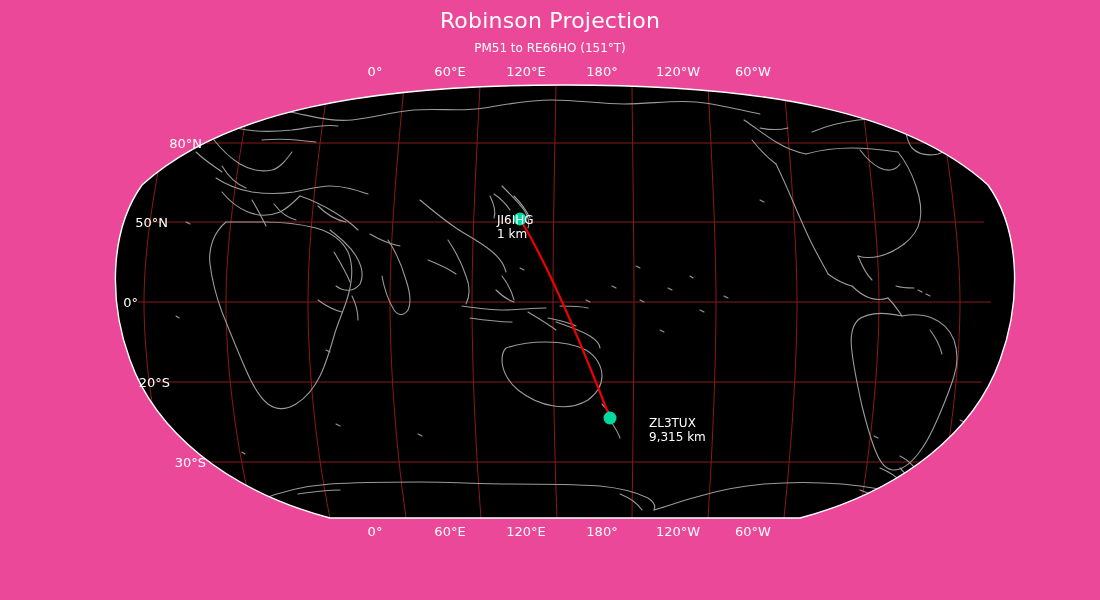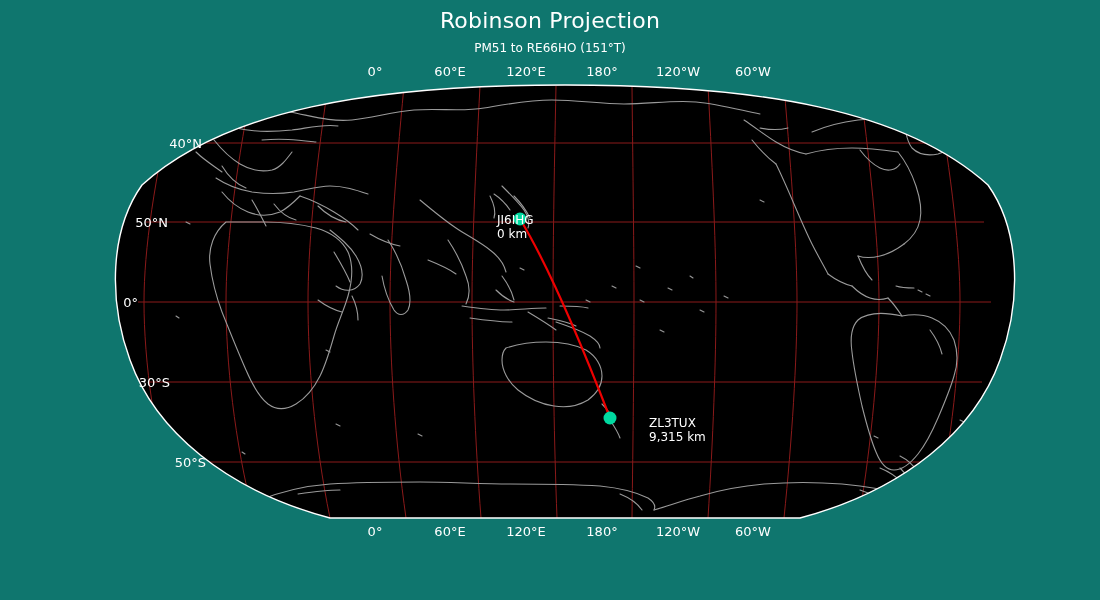--- a/index.html
+++ b/index.html
@@ -14,21 +14,21 @@
     font-family: "DejaVu Sans", sans-serif;
     color: #ffffff;
     position: relative;
   }
 
   #figure {
     position: absolute;
     left: 0; top: 0;
     width: 1100px;
     height: 600px;
-    background: #0f766e;
+    background: #ec4899;
   }
 
   
   #title {
     position: absolute;
     left: 0;
     top: 8px;
     width: 1100px;
     text-align: center;
     font-size: 22px;
@@ -312,29 +312,29 @@
     <div class="tick-label" style="left:678px; top:64px;">120°W</div>
     <div class="tick-label" style="left:753px; top:64px;">60°W</div>
 
     <div class="tick-label" style="left:375px; top:524px;">0°</div>
     <div class="tick-label" style="left:450px; top:524px;">60°E</div>
     <div class="tick-label" style="left:526px; top:524px;">120°E</div>
     <div class="tick-label" style="left:602px; top:524px;">180°</div>
     <div class="tick-label" style="left:678px; top:524px;">120°W</div>
     <div class="tick-label" style="left:753px; top:524px;">60°W</div>
 
-    <div class="lat-label" style="right:898px; top:143px;">40°N</div>
+    <div class="lat-label" style="right:898px; top:143px;">80°N</div>
     <div class="lat-label" style="right:932px; top:222px;">50°N</div>
     <div class="lat-label" style="right:962px; top:302px;">0°</div>
-    <div class="lat-label" style="right:930px; top:382px;">30°S</div>
-    <div class="lat-label" style="right:894px; top:462px;">50°S</div>
+    <div class="lat-label" style="right:930px; top:382px;">20°S</div>
+    <div class="lat-label" style="right:894px; top:462px;">30°S</div>
 
     <div class="station-label" style="left:497px; top:213px;">
       <span>JI6IHG</span>
-      <span class="station-dist">0 km</span>
+      <span class="station-dist">1 km</span>
     </div>
 
     <div class="station-label" style="left:617px; top:416px;margin-left:32px;">
       <span>ZL3TUX</span>
       <span class="station-dist">9,315 km</span>
     </div>
   </div>
 
 </div>
 

